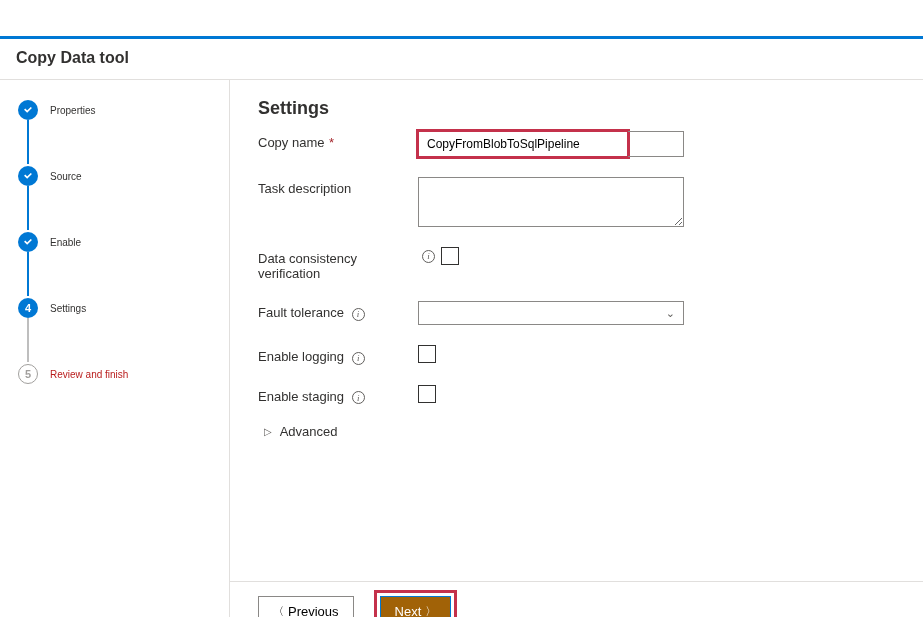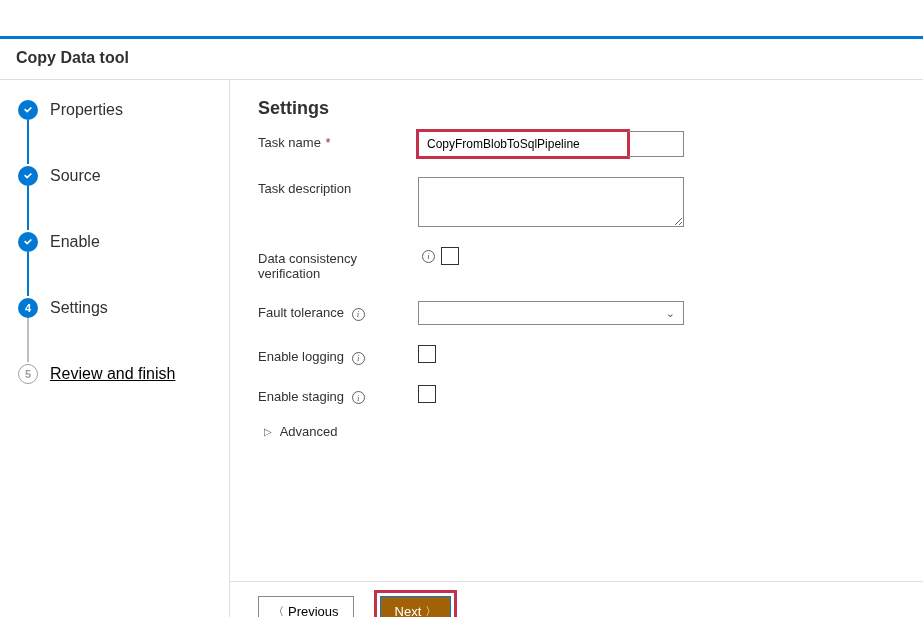--- a/index.html
+++ b/index.html
@@ -53,22 +53,22 @@
     background: #0078d4; color: #fff;
   }
   .step-circle.done svg { width: 10px; height: 10px; }
   .step-circle.current {
     background: #0078d4; color: #fff;
   }
   .step-circle.pending {
     background: #fff; color: #a19f9d;
     border: 1px solid #a19f9d;
   }
-  .step-label { font-size: 16px; color: #323130; }
-  .step-label.dim { color: #000000; text-decoration: underline; }
+  .step-label { font-size: 10px; color: #323130; }
+  .step-label.dim { color: #b91c1c; }
   .step-label.strong { font-weight: 400; }
 
   .main {
     flex: 1;
     display: flex; flex-direction: column;
     min-width: 0;
   }
   .content {
     flex: 1;
     padding: 18px 28px 0 28px;
@@ -223,21 +223,21 @@
 
       </div>
     </div>
 
     <div class="main">
       <div class="content">
         <h2>Settings</h2>
 
         <div class="form-row">
           <div class="form-label">
-            <span>Task name</span>
+            <span>Copy name</span>
             <span class="req">*</span>
           </div>
           <div class="form-control">
             <div class="text-input-wrap">
               <input class="text-input hl" value="CopyFromBlobToSqlPipeline" style="">
               <div class="text-input-extra"></div>
             </div>
           </div>
         </div>
 

